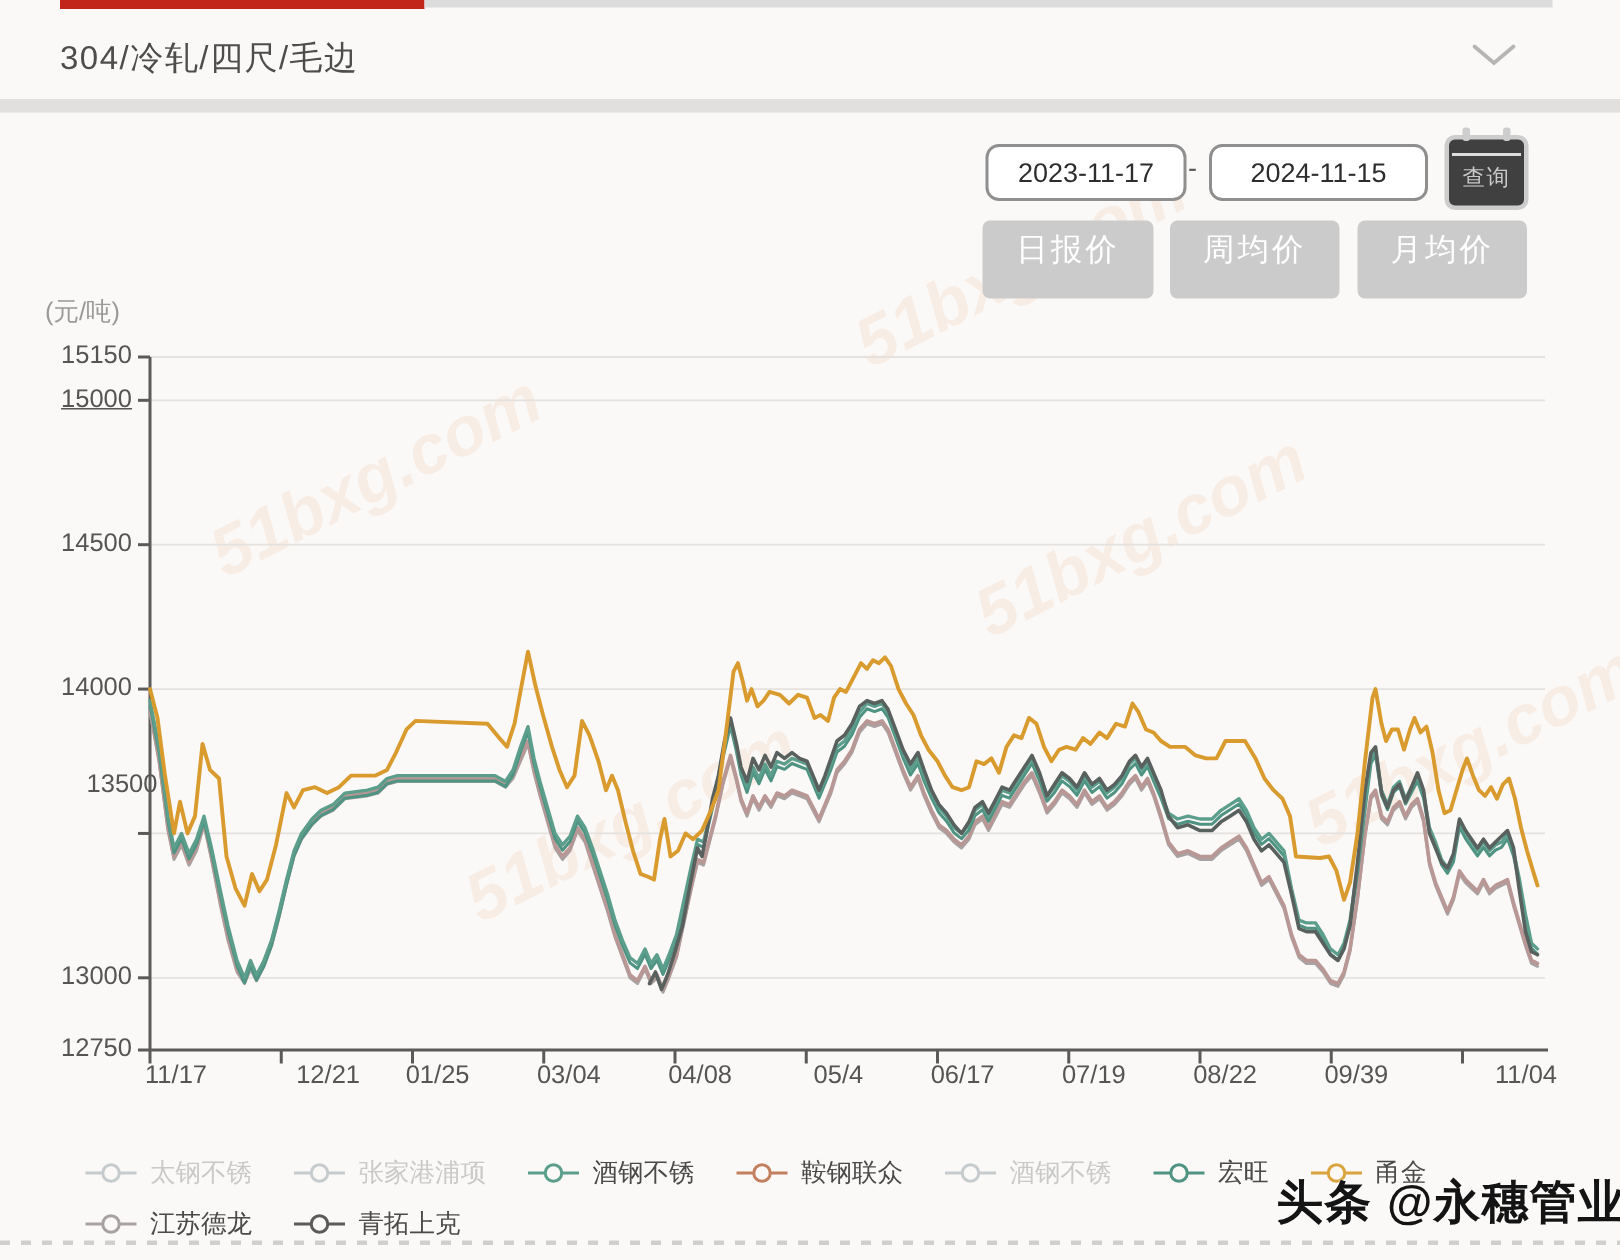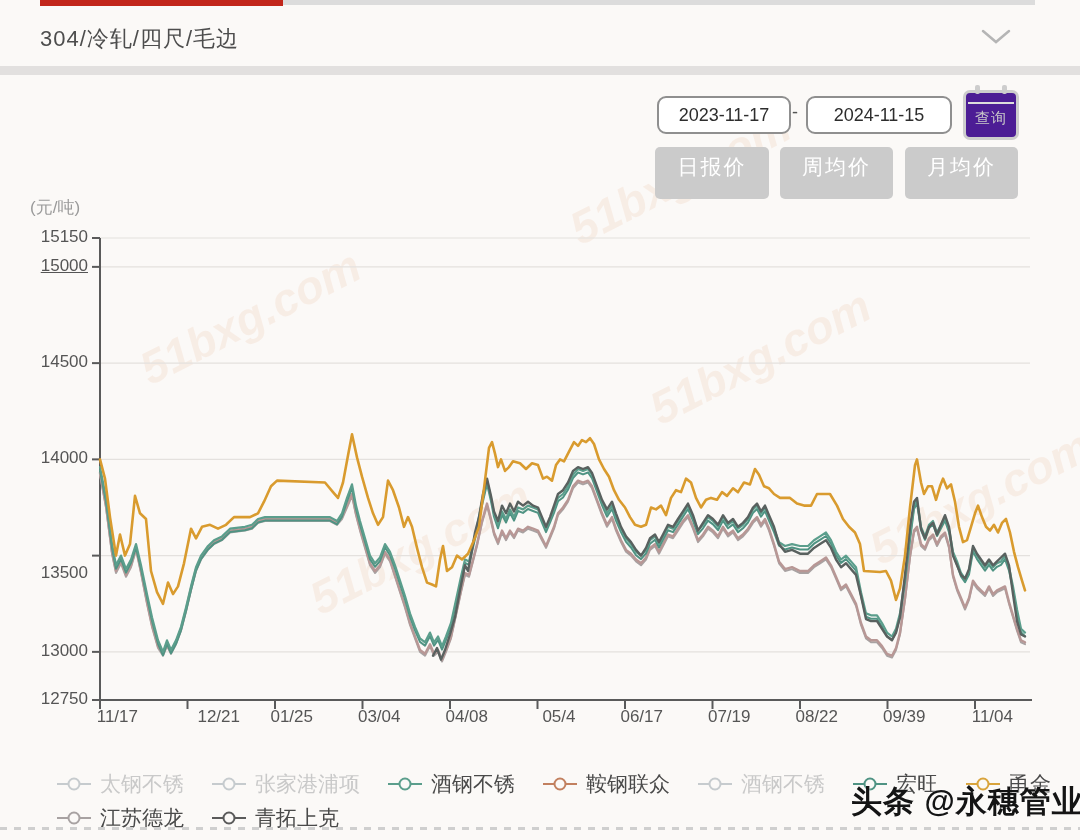--- a/index.html
+++ b/index.html
@@ -13,21 +13,21 @@
   #page-title{top:24px;left:40px;font-size:22px;color:#4d4d4d;letter-spacing:1px;}
   #chevron{top:28px;left:980px;}
   #header-divider{top:66px;left:0;width:1080px;height:9px;background:#E2E0DF;}
   
   .date-box{top:96px;height:34px;border:2px solid #8f8f8f;border-radius:9px;background:#fff;
             font-size:18px;color:#2d2d2d;text-align:center;line-height:34px;}
   #date-start{left:657px;width:130px;}
   #date-end{left:806px;width:142px;}
   #date-dash{top:102px;left:792px;font-size:18px;color:#555;}
   #query-btn{top:90px;left:963px;width:50px;height:44px;border:3px solid #CDCDCD;border-radius:7px;
-             background:#4c1d95;}
+             background:#404040;}
   #query-btn .ear{position:absolute;top:-8px;width:5px;height:9px;background:#CDCDCD;border-radius:2px;}
   #query-btn .hline{position:absolute;top:9px;left:2px;right:2px;height:2px;background:#DDDDDC;}
   #query-btn .qlabel{position:absolute;left:0;right:0;top:16px;text-align:center;
                      font-size:15px;color:#C9C9C9;letter-spacing:1px;}
   .price-btn{top:147px;height:52px;background:#CBCBCB;border-radius:5px;color:#FFFFFF;
              font-size:21px;text-align:center;line-height:39px;letter-spacing:2px;}
   #btn-daily{left:655px;width:114px;}
   #btn-weekly{left:780px;width:113px;}
   #btn-monthly{left:905px;width:113px;}
   
@@ -38,21 +38,21 @@
   
   .diag-wm{position:absolute;font-size:46px;font-weight:bold;font-style:italic;color:#D97B3F;
            opacity:0.09;transform:rotate(-27deg);white-space:nowrap;}
   #byline{top:781px;left:851px;font-size:31px;font-weight:bold;color:#141414;
           text-shadow:0 0 2px #ffffff;white-space:nowrap;letter-spacing:1px;}
   
   .legend-row{position:absolute;left:56px;display:flex;align-items:center;}
   #legend-row-1{top:770px;}
   #legend-row-2{top:804px;}
   .legend-item{display:flex;align-items:center;margin-right:27px;cursor:pointer;}
-  .legend-label{font-size:21px;margin-left:8px;color:#4a4a4a;}
+  .legend-label{font-size:17px;margin-left:8px;color:#4a4a4a;}
   .legend-item.off .legend-label{color:#C9C9C9;}
   #bottom-dashes{top:827px;left:0;width:1080px;height:3px;
      background:repeating-linear-gradient(90deg,#cfcfcf 0 7px,rgba(0,0,0,0) 7px 14px);}
 </style>
 </head>
 <body>
 
 <div id="app">
 
   <div class="abs" id="red-bar"></div>
@@ -116,36 +116,36 @@
       <path d="M100 470.5 L106 501.3 L112 547.5 L116 568.7 L121 559.1 L126 572.6 L131 562.9 L136 547.5 L141 568.7 L147 597.6 L152 620.7 L158 643.8 L163 655.3 L167 643.8 L171 653.4 L176 643.8 L181 630.3 L186 611.1 L191 589.9 L196 570.6 L201 559.1 L208 549.5 L214 543.7 L222 539.8 L230 532.1 L245 530.2 L252 528.3 L258 522.5 L265 520.6 L330 520.6 L337 524.4 L342 516.7 L347 501.3 L352 487.9 L356 509.0 L360 524.4 L365 541.8 L370 559.1 L375 566.8 L380 561.0 L385 547.5 L390 555.2 L395 568.7 L400 584.1 L405 599.5 L410 616.8 L415 630.3 L420 641.9 L425 645.7 L430 636.1 L434 645.7 L438 639.9 L442 649.6 L446 639.9 L451 626.5 L456 603.4 L461 580.3 L465 562.9 L469 564.9 L473 547.5 L477 530.2 L482 505.2 L487 484.0 L491 501.3 L494 516.7 L498 528.3 L502 514.8 L506 522.5 L510 512.9 L514 520.6 L518 511.0 L523 512.9 L528 509.0 L533 511.0 L538 512.9 L542 522.5 L546 532.1 L550 522.5 L554 512.9 L558 501.3 L563 497.5 L568 489.8 L573 478.2 L578 472.5 L583 474.4 L588 472.5 L592 478.2 L597 491.7 L602 505.2 L607 516.7 L612 509.0 L616 520.6 L621 532.1 L626 541.8 L631 547.5 L636 555.2 L641 559.1 L646 553.3 L650 543.7 L655 539.8 L659 547.5 L663 539.8 L668 530.2 L673 532.1 L678 524.4 L683 516.7 L688 509.0 L693 520.6 L698 534.1 L703 528.3 L708 520.6 L713 524.4 L718 530.2 L723 520.6 L728 528.3 L733 524.4 L738 532.1 L743 528.3 L748 522.5 L753 512.9 L757 509.0 L761 516.7 L765 511.0 L769 520.6 L774 532.1 L779 545.6 L785 549.5 L792 547.5 L800 549.5 L808 549.5 L814 543.7 L820 539.8 L826 536.0 L831 543.7 L836 555.2 L841 562.9 L846 559.1 L851 564.9 L856 570.6 L861 595.7 L866 616.8 L871 618.8 L877 618.8 L882 626.5 L887 636.1 L892 639.9 L896 632.2 L900 616.8 L905 582.2 L910 539.8 L914 509.0 L917 503.3 L921 530.2 L925 539.8 L929 528.3 L933 524.4 L937 536.0 L941 528.3 L945 520.6 L949 532.1 L953 555.2 L957 564.9 L961 576.4 L965 582.2 L969 574.5 L973 551.4 L977 559.1 L981 564.9 L985 570.6 L989 564.9 L993 570.6 L997 566.8 L1001 564.9 L1005 559.1 L1009 570.6 L1013 589.9 L1017 613.0 L1021 632.2 L1025 636.1 " fill="none" stroke="#4F9383" stroke-width="2" stroke-linejoin="round" stroke-linecap="round"></path>
       <path d="M100 467.1 L106 497.9 L112 544.1 L116 565.3 L121 555.6 L126 569.1 L131 559.5 L136 544.1 L141 565.3 L147 594.1 L152 617.2 L158 640.3 L163 651.9 L167 640.3 L171 650.0 L176 640.3 L181 626.9 L186 607.6 L191 586.4 L196 567.2 L201 555.6 L208 546.0 L214 540.2 L222 536.4 L230 528.7 L245 526.8 L252 524.8 L258 519.0 L265 517.1 L330 517.1 L337 521.0 L342 513.3 L347 497.9 L352 484.4 L356 505.6 L360 521.0 L365 538.3 L370 555.6 L375 563.3 L380 557.5 L385 544.1 L390 551.8 L395 565.3 L400 580.6 L405 596.0 L410 613.4 L415 626.9 L420 638.4 L425 642.3 L430 632.6 L434 642.3 L438 636.5 L442 646.1 L446 636.5 L451 623.0 L456 599.9 L461 576.8 L465 559.5 L469 561.4 L473 544.1 L477 526.8 L482 501.7 L487 480.6 L491 497.9 L494 513.3 L498 524.8 L502 511.4 L506 519.0 L510 509.4 L514 517.1 L518 507.5 L523 509.4 L528 505.6 L533 507.5 L538 509.4 L542 519.0 L546 528.7 L550 519.0 L554 509.4 L558 497.9 L563 494.0 L568 486.3 L573 474.8 L578 469.0 L583 470.9 L588 469.0 L592 474.8 L597 488.3 L602 501.7 L607 513.3 L612 505.6 L616 517.1 L621 528.7 L626 538.3 L631 544.1 L636 551.8 L641 555.6 L646 549.9 L650 540.2 L655 536.4 L659 544.1 L663 536.4 L668 526.8 L673 528.7 L678 521.0 L683 513.3 L688 505.6 L693 517.1 L698 530.6 L703 524.8 L708 517.1 L713 521.0 L718 526.8 L723 517.1 L728 524.8 L733 521.0 L738 528.7 L743 524.8 L748 519.0 L753 509.4 L757 505.6 L761 513.3 L765 507.5 L769 517.1 L774 528.7 L779 542.1 L785 546.0 L792 544.1 L800 546.0 L808 546.0 L814 540.2 L820 536.4 L826 532.5 L831 540.2 L836 551.8 L841 559.5 L846 555.6 L851 561.4 L856 567.2 L861 592.2 L866 613.4 L871 615.3 L877 615.3 L882 623.0 L887 632.6 L892 636.5 L896 628.8 L900 613.4 L905 578.7 L910 536.4 L914 505.6 L917 499.8 L921 526.8 L925 536.4 L929 524.8 L933 521.0 L937 532.5 L941 524.8 L945 517.1 L949 528.7 L953 551.8 L957 561.4 L961 573.0 L965 578.7 L969 571.0 L973 547.9 L977 555.6 L981 561.4 L985 567.2 L989 561.4 L993 567.2 L997 563.3 L1001 561.4 L1005 555.6 L1009 567.2 L1013 586.4 L1017 609.5 L1021 628.8 L1025 632.6 " fill="none" stroke="#5B9E8C" stroke-width="2.2" stroke-linejoin="round" stroke-linecap="round"></path>
       <path d="M433 655.7 L437 648.0 L441 659.6 L445 650.0 L450 634.5 L455 617.2 L460 590.3 L465 565.3 L468 571.0 L471 555.6 L475 532.5 L479 517.1 L483 494.0 L487 478.6 L491 495.9 L494 511.4 L498 521.0 L502 505.6 L506 513.3 L510 503.6 L514 511.4 L518 501.7 L523 505.6 L528 501.7 L533 505.6 L538 507.5 L542 517.1 L546 526.8 L550 517.1 L554 505.6 L558 494.0 L563 490.2 L568 482.5 L573 470.9 L578 467.1 L583 469.0 L588 467.1 L592 472.9 L597 486.3 L602 499.8 L607 509.4 L612 501.7 L616 513.3 L621 526.8 L626 536.4 L631 542.1 L636 549.9 L641 555.6 L646 547.9 L650 538.3 L655 534.5 L659 542.1 L663 534.5 L668 524.8 L673 526.8 L678 519.0 L683 511.4 L688 503.6 L693 515.2 L698 530.6 L703 522.9 L708 515.2 L713 519.0 L718 524.8 L723 515.2 L728 522.9 L733 519.0 L738 526.8 L743 522.9 L748 517.1 L753 507.5 L757 503.6 L761 511.4 L765 505.6 L769 515.2 L774 526.8 L779 544.1 L785 551.8 L792 549.9 L800 553.7 L808 553.7 L814 547.9 L820 544.1 L826 540.2 L831 547.9 L836 559.5 L841 567.2 L846 563.3 L851 569.1 L856 574.9 L861 596.0 L866 619.1 L871 621.1 L877 621.1 L882 628.8 L887 636.5 L892 640.3 L896 632.6 L900 617.2 L905 574.9 L910 526.8 L914 501.7 L917 497.9 L921 528.7 L925 538.3 L929 526.8 L933 522.9 L937 534.5 L941 524.8 L945 515.2 L949 526.8 L953 555.6 L957 565.3 L961 574.9 L965 578.7 L969 569.1 L973 546.0 L977 553.7 L981 559.5 L985 565.3 L989 559.5 L993 565.3 L997 561.4 L1001 557.5 L1005 553.7 L1009 565.3 L1013 594.1 L1017 621.1 L1021 634.5 L1025 636.5 " fill="none" stroke="#59615F" stroke-width="2.4" stroke-linejoin="round" stroke-linecap="round"></path>
       <path d="M100 459.4 L105 478.6 L110 517.1 L116 555.6 L120 534.5 L125 555.6 L130 544.1 L135 495.9 L140 513.3 L146 519.0 L151 571.0 L157 592.2 L163 603.8 L168 582.6 L173 594.1 L178 586.4 L184 563.3 L191 528.7 L196 538.3 L202 526.8 L210 524.8 L218 528.7 L226 524.8 L234 517.1 L250 517.1 L258 513.3 L264 501.7 L271 486.3 L277 480.6 L325 482.5 L333 492.1 L338 497.9 L343 482.5 L348 455.5 L352 434.4 L357 457.4 L362 476.7 L368 497.9 L373 513.3 L378 524.8 L383 517.1 L388 480.6 L393 490.2 L399 507.5 L404 526.8 L408 517.1 L412 526.8 L417 547.9 L422 567.2 L427 582.6 L432 584.5 L436 586.4 L440 559.5 L443 546.0 L447 571.0 L452 567.2 L457 555.6 L462 559.5 L468 553.7 L474 540.2 L479 526.8 L484 488.3 L489 447.8 L492 442.1 L495 453.6 L498 467.1 L501 459.4 L505 470.9 L509 467.1 L513 461.3 L520 463.2 L526 469.0 L532 463.2 L538 465.1 L543 478.6 L547 476.7 L552 480.6 L556 465.1 L560 459.4 L564 461.3 L569 451.7 L574 442.1 L578 445.9 L582 440.1 L586 442.1 L590 438.2 L594 444.0 L599 459.4 L604 469.0 L609 476.7 L614 490.2 L619 499.8 L625 507.5 L630 517.1 L635 524.8 L641 526.8 L646 524.8 L651 507.5 L656 509.4 L661 505.6 L666 515.2 L671 497.9 L676 490.2 L681 492.1 L686 478.6 L691 482.5 L696 497.9 L701 507.5 L706 499.8 L711 497.9 L717 499.8 L722 492.1 L727 495.9 L733 488.3 L738 492.1 L744 482.5 L750 484.4 L755 469.0 L759 474.8 L764 486.3 L769 488.3 L774 494.0 L780 497.9 L790 497.9 L797 503.6 L804 505.6 L811 505.6 L817 494.0 L830 494.0 L837 505.6 L843 519.0 L849 526.8 L855 532.5 L860 544.1 L864 571.0 L880 572.0 L886 571.0 L891 580.6 L896 599.9 L900 588.4 L905 555.6 L910 507.5 L915 465.1 L917 459.4 L921 482.5 L924 494.0 L928 486.3 L932 486.3 L936 499.8 L940 486.3 L943 478.6 L947 488.3 L951 484.4 L955 501.7 L959 526.8 L963 542.1 L967 540.2 L971 526.8 L975 513.3 L978 505.6 L982 517.1 L986 526.8 L990 530.6 L994 524.8 L998 532.5 L1002 522.9 L1006 519.0 L1010 532.5 L1014 551.8 L1018 567.2 L1022 580.6 L1025 590.3 " fill="none" stroke="#D99B2E" stroke-width="2.6" stroke-linejoin="round" stroke-linecap="round"></path>
     </svg>
   <div id="ylabels">
       <div class="ytick" style="top: 227px;">15150</div>
       <div class="ytick" style="top: 255.875px; text-decoration: underline;">15000</div>
       <div class="ytick" style="top: 352.125px;">14500</div>
       <div class="ytick" style="top: 448.375px;">14000</div>
-      <div class="ytick" style="top: 563px;">13500</div>
+      <div class="ytick" style="top: 513px; padding-left: 17px;">13500</div>
       <div class="ytick" style="top: 640.875px;">13000</div>
       <div class="ytick" style="top: 689px;">12750</div>
     </div>
   <div id="xlabels">
       <div class="xtick" style="left: 62px;">11/17</div>
       <div class="xtick" style="left: 164px;">12/21</div>
       <div class="xtick" style="left: 237px;">01/25</div>
       <div class="xtick" style="left: 324.5px;">03/04</div>
       <div class="xtick" style="left: 412px;">04/08</div>
       <div class="xtick" style="left: 499.5px;">05/4</div>
       <div class="xtick" style="left: 587px;">06/17</div>
       <div class="xtick" style="left: 674.5px;">07/19</div>
       <div class="xtick" style="left: 762px;">08/22</div>
       <div class="xtick" style="left: 849.5px;">09/39</div>
-      <div class="xtick" style="left: 937px;">11/04</div>
+      <div class="xtick" style="left: 962px;">11/04</div>
     </div>
 
   <div class="legend-row" id="legend-row-1">
       <div class="legend-item off">
         <svg width="36" height="16">
           <line x1="1" y1="8" x2="35" y2="8" stroke="#C6CBCE" stroke-width="2"></line>
           <circle cx="18" cy="8" r="5.5" fill="#FBF9F7" stroke="#C6CBCE" stroke-width="2"></circle>
         </svg>
         <span class="legend-label">太钢不锈</span>
       </div>

